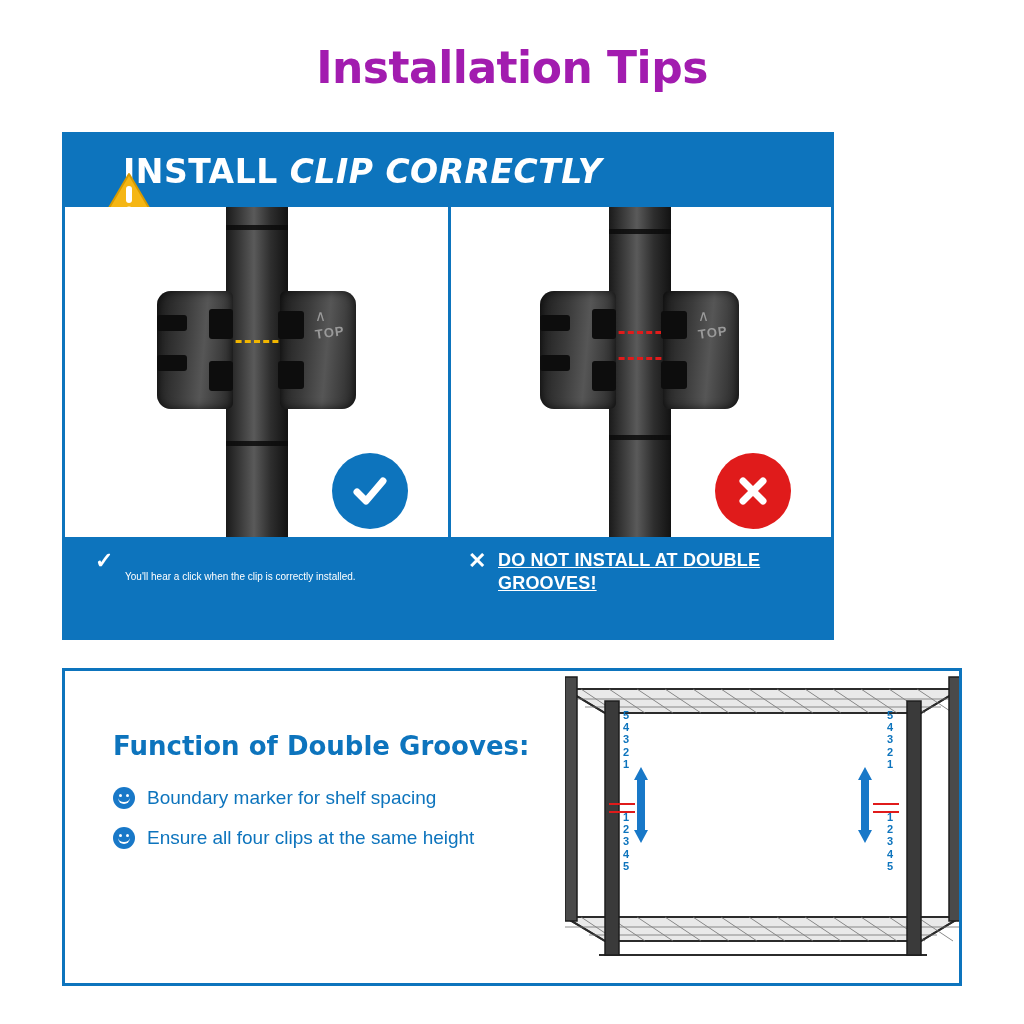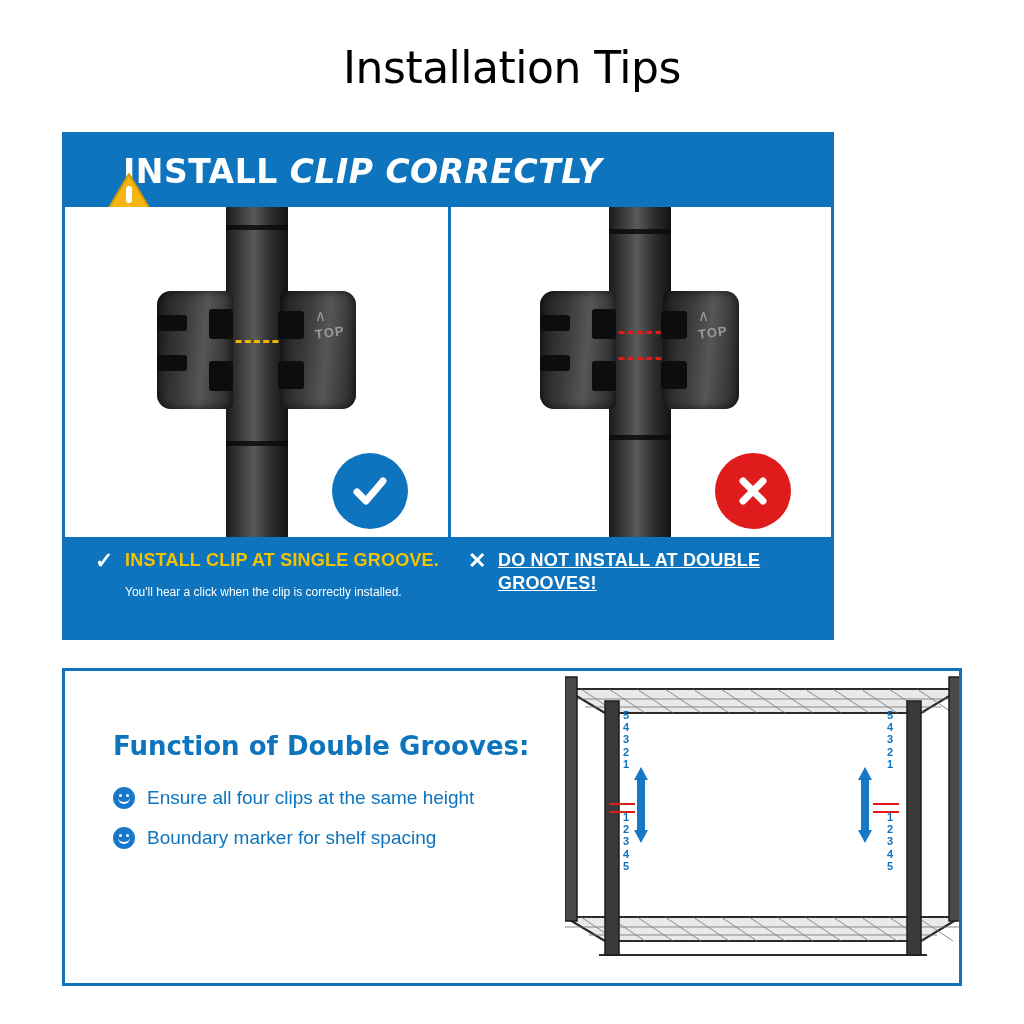--- a/index.html
+++ b/index.html
@@ -11,23 +11,23 @@
     width: 1024px;
     height: 1024px;
     font-family: "Liberation Sans", sans-serif;
     position: relative;
     overflow: hidden;
   }
 
   
   .page-title {
     text-align: center;
-    color: #000000;
+    color: #a21caf;
     font-size: 44px;
-    font-weight: normal;
+    font-weight: bold;
     letter-spacing: -0.5px;
     margin: 42px 0 0 0;
     font-family: "DejaVu Sans", sans-serif;
   }
 
   
   .panel-one {
     position: absolute;
     left: 62px;
     top: 132px;
@@ -189,23 +189,23 @@
   .cap-title {
     font-size: 18px;
     font-weight: bold;
     line-height: 23px;
     letter-spacing: 0.2px;
   }
   .cap-title.yellow { color: #f2c300; }
   .cap-title.white  { color: #ffffff; text-decoration: underline; }
   .cap-sub {
     color: #ffffff;
-    font-size: 12px;
+    font-size: 10px;
     line-height: 21px;
-    margin-top: 10px;
+    margin-top: 17px;
   }
   .cap.right { padding-left: 16px; }
 
   
   .panel-two {
     position: absolute;
     left: 62px;
     top: 668px;
     width: 900px;
     height: 318px;
@@ -354,48 +354,47 @@
           <line x1="32" y1="12" x2="12" y2="32" stroke="#ffffff" stroke-width="7" stroke-linecap="round"></line>
         </svg>
       </div>
     </div>
   </div>
 
   <div class="caption-row">
     <div class="cap left">
       <span class="mark">✓</span>
       <span class="txtwrap">
-        <span class="cap-title yellow">INSTALL CLIP AT SINGLE GROOVE.</span>
         <div class="cap-sub">You'll hear a click when the clip is correctly installed.</div>
       </span>
     </div>
     <div class="cap right">
       <span class="mark">✕</span>
       <span class="txtwrap">
         <span class="cap-title white">DO NOT INSTALL AT DOUBLE GROOVES!</span>
       </span>
     </div>
   </div>
 </section>
 
 <section class="panel-two">
   <div class="p2-left">
     <div class="p2-title">Function of Double Grooves:</div>
 
     <div class="bullet">
       <span class="smiley">
           <i></i>
         </span>
-      <span class="bullet-txt">Ensure all four clips at the same height</span>
+      <span class="bullet-txt">Boundary marker for shelf spacing</span>
     </div>
     <div class="bullet">
       <span class="smiley">
           <i></i>
         </span>
-      <span class="bullet-txt">Boundary marker for shelf spacing</span>
+      <span class="bullet-txt">Ensure all four clips at the same height</span>
     </div>
   </div>
 
   <div class="p2-right">
     <svg class="rack-svg" width="396" height="312" viewBox="0 0 396 312">
 
       <g stroke="#2b2b2b" stroke-width="2" fill="none">
         <path d="M40 42 L356 42 L396 18 L0 18 Z" fill="#e9e9e9"></path>
         <path d="M40 42 L356 42"></path>
         <path d="M0 18 L396 18"></path>

